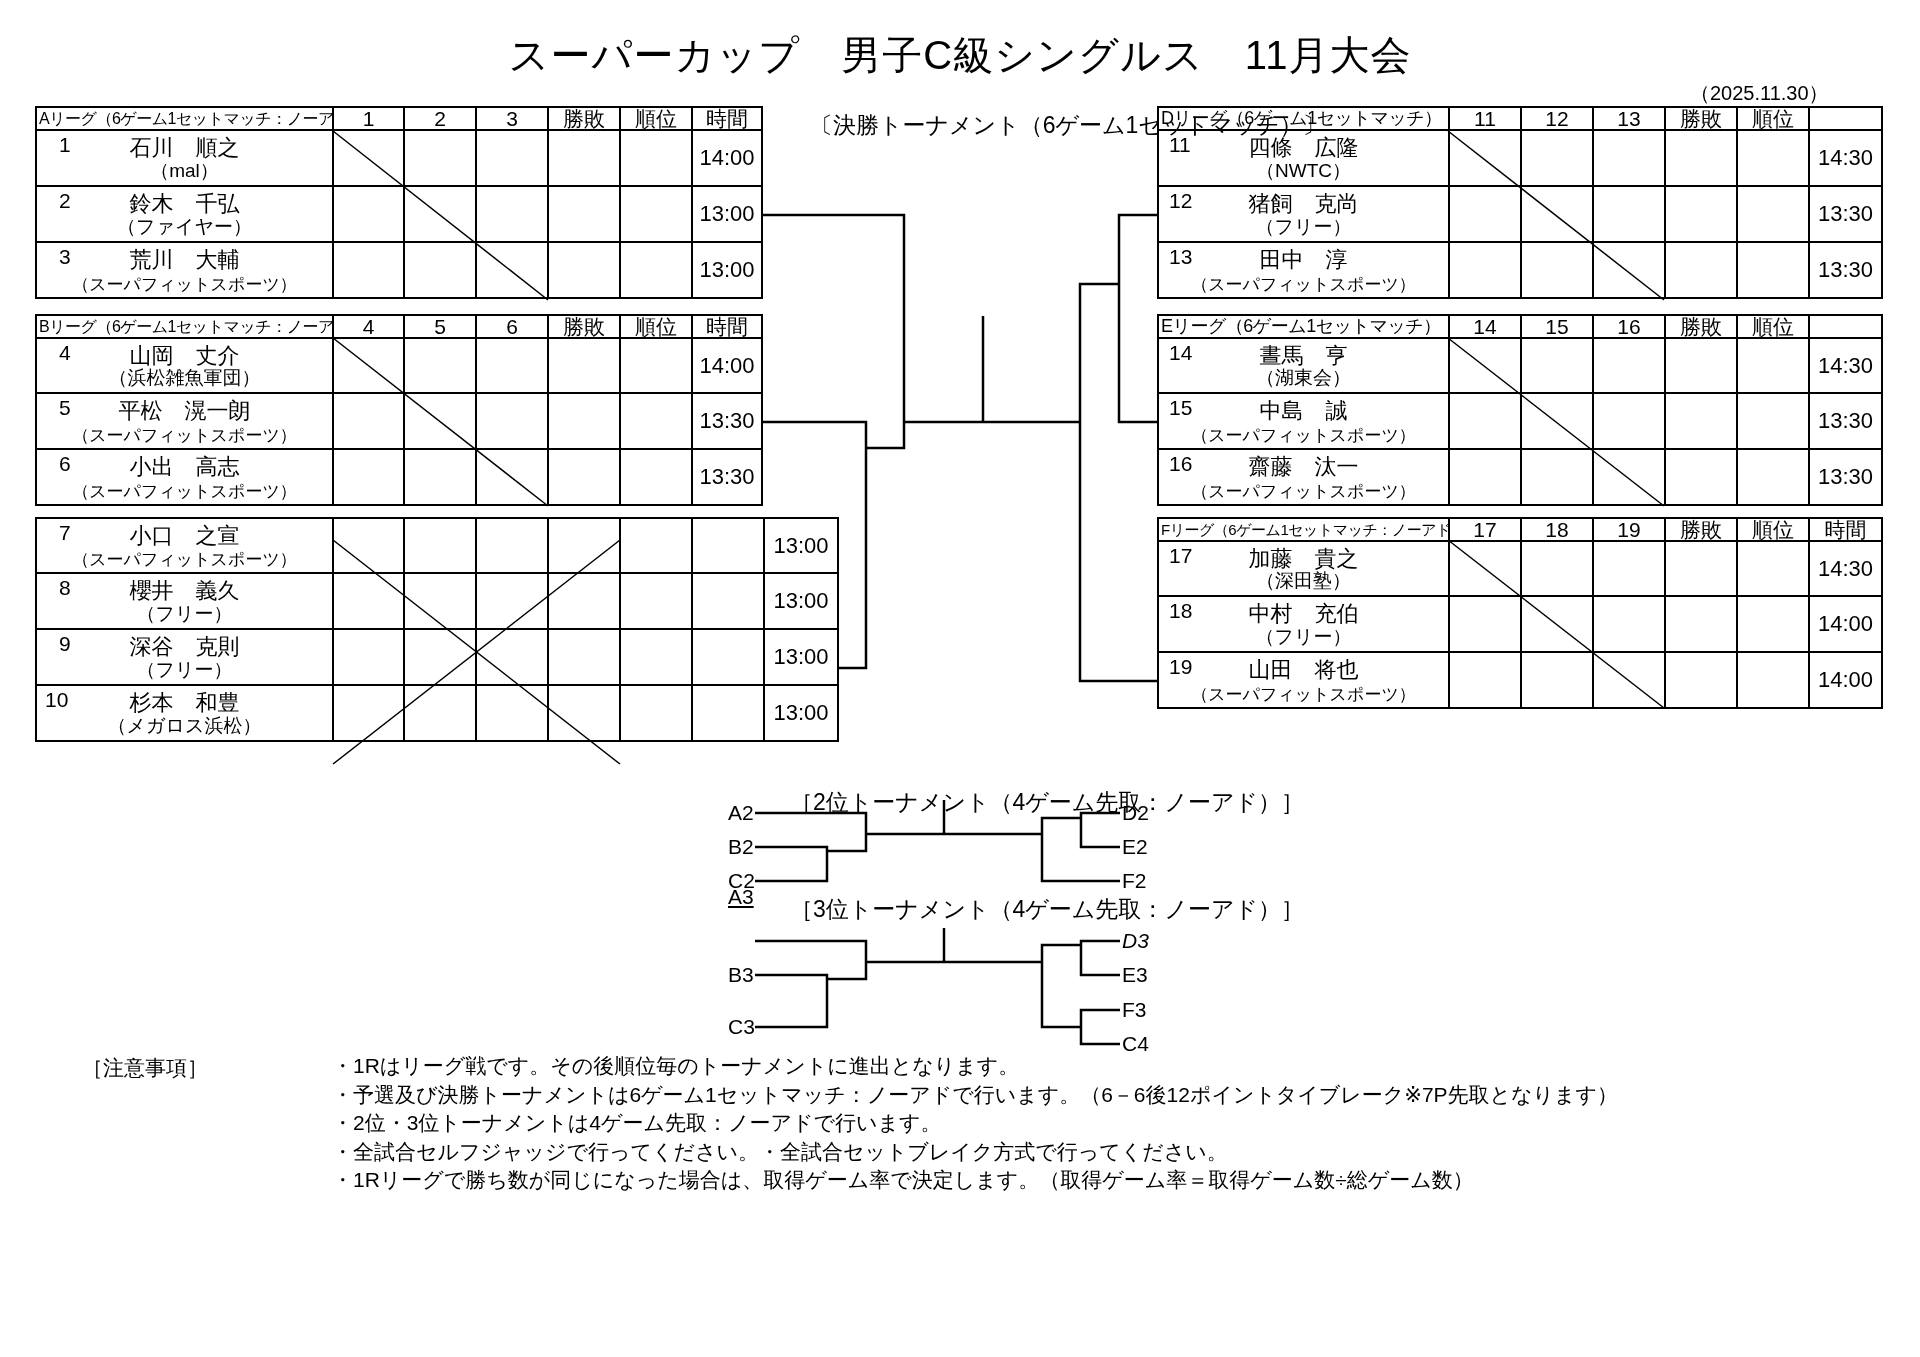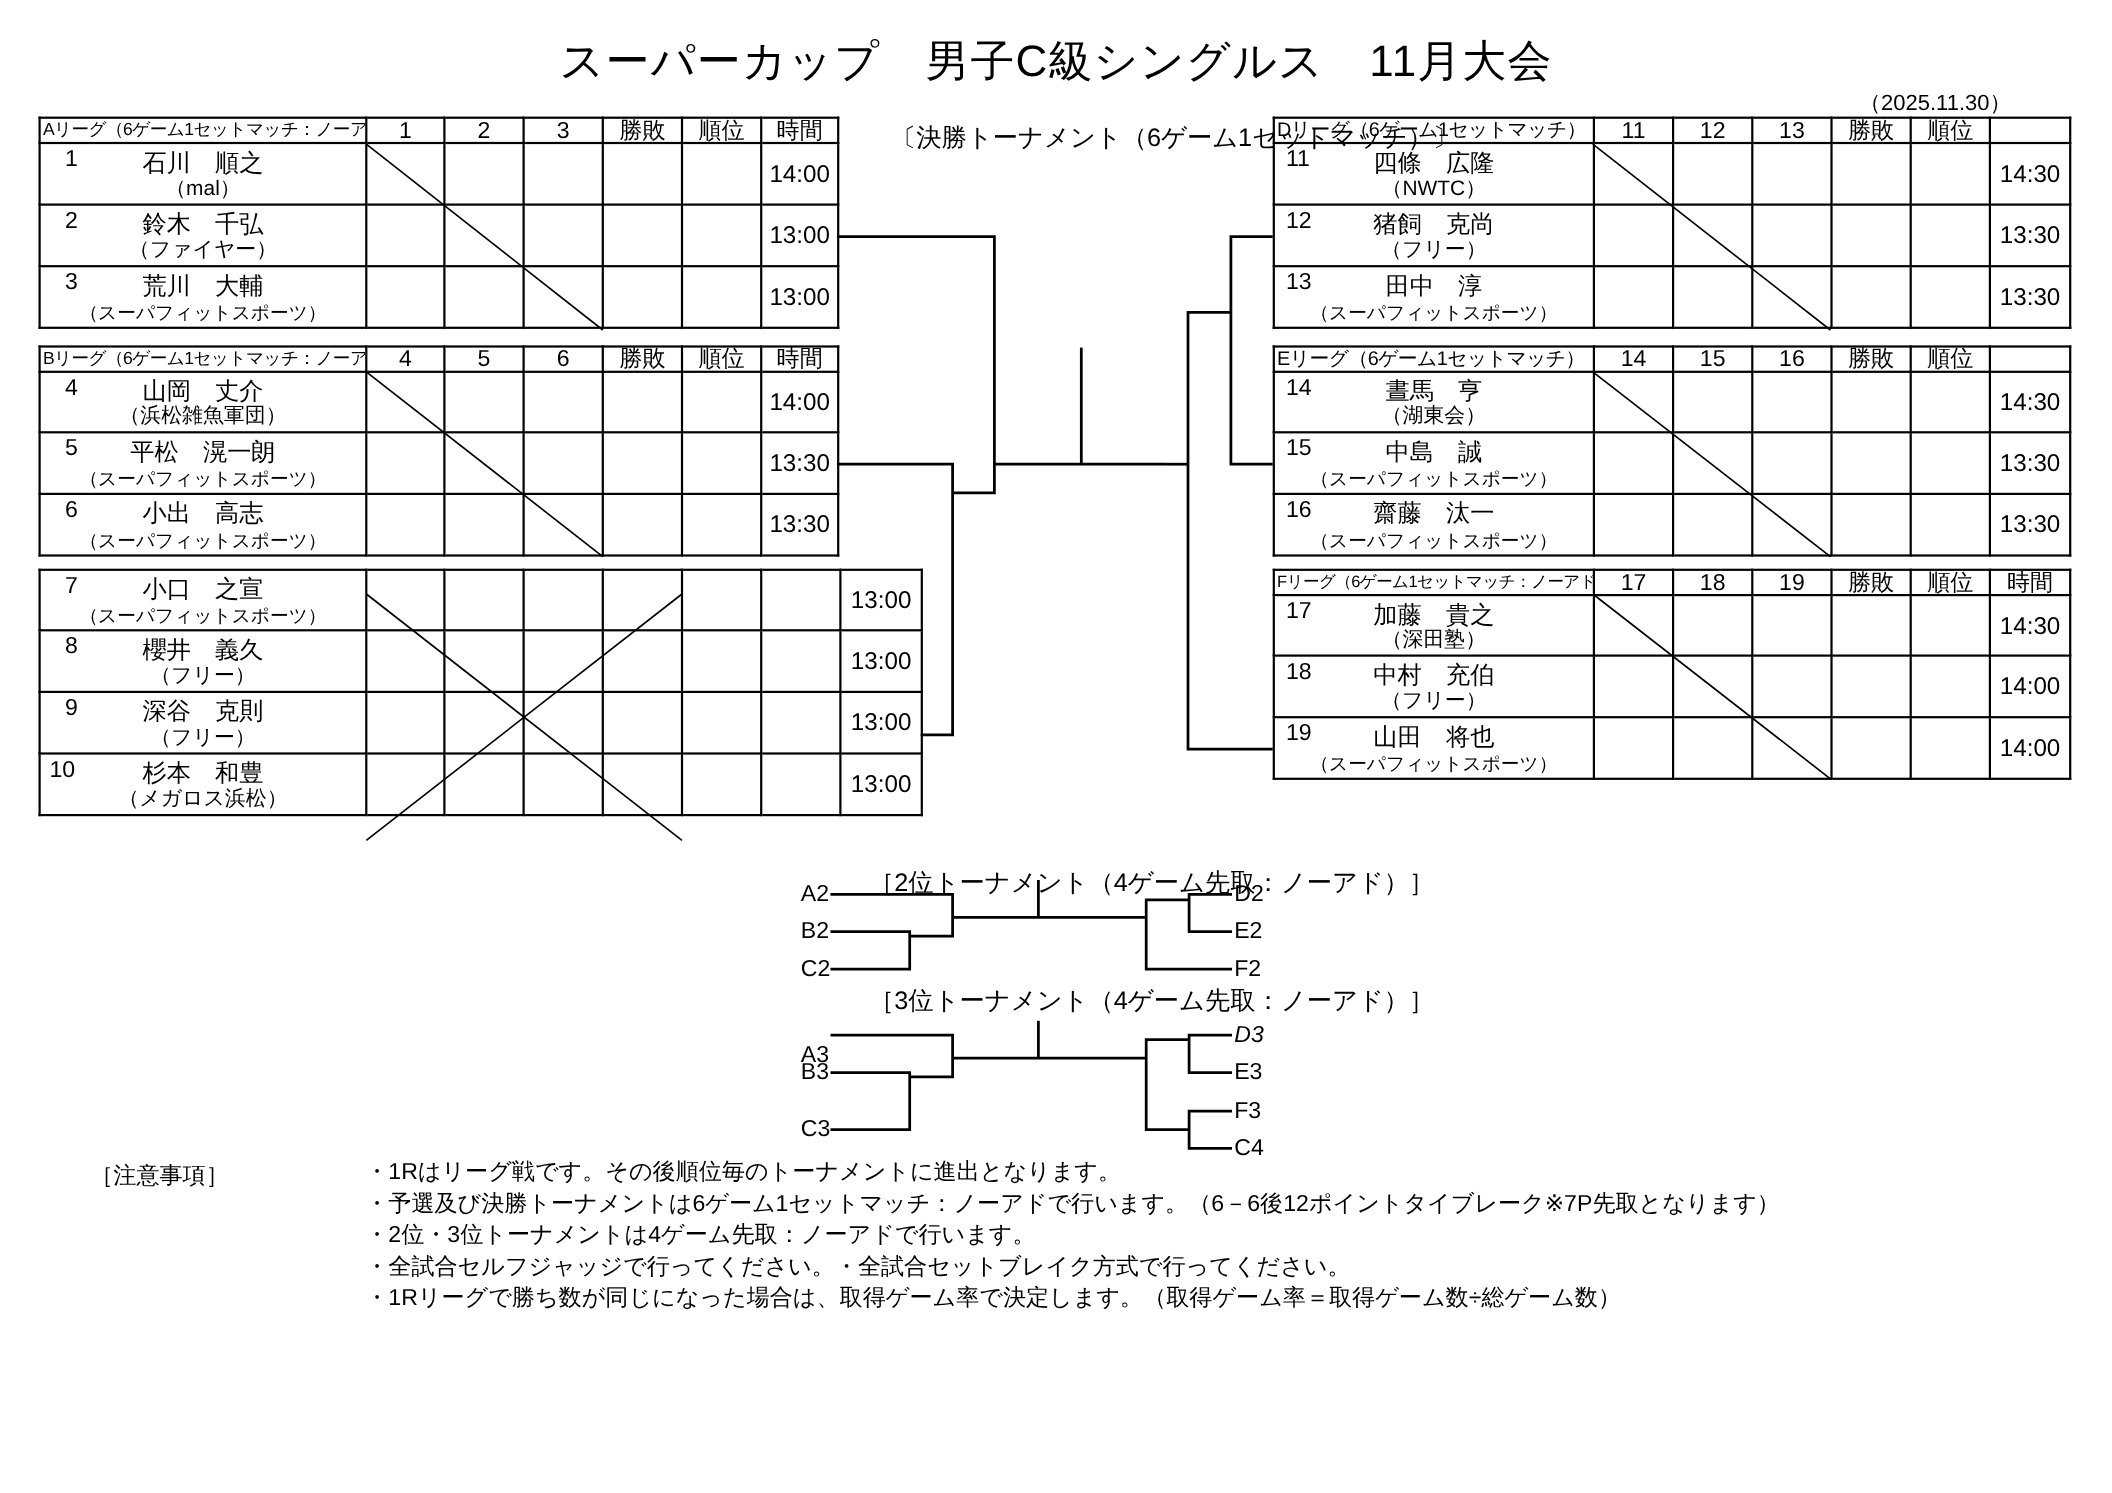--- a/index.html
+++ b/index.html
@@ -462,21 +462,21 @@
 
 <div class="abs bracket-label" style="left:790px; top:787px;">［2位トーナメント（4ゲーム先取：ノーアド）］</div>
 <div class="abs seed" style="left:728px; top:801px;">A2</div>
 <div class="abs seed" style="left:728px; top:835px;">B2</div>
 <div class="abs seed" style="left:728px; top:869px;">C2</div>
 <div class="abs seed" style="left:1122px; top:801px;">D2</div>
 <div class="abs seed" style="left:1122px; top:835px;">E2</div>
 <div class="abs seed" style="left:1122px; top:869px;">F2</div>
 
 <div class="abs bracket-label" style="left:790px; top:894px;">［3位トーナメント（4ゲーム先取：ノーアド）］</div>
-<div class="abs seed" style="left:728px; top:947px;">A3</div>
+<div class="abs seed" style="left:728px; top:885px;text-decoration:underline;">A3</div>
 <div class="abs seed" style="left:728px; top:963px;">B3</div>
 <div class="abs seed" style="left:728px; top:1015px;">C3</div>
 <div class="abs seed" style="left:1122px; top:929px;font-style:italic;">D3</div>
 <div class="abs seed" style="left:1122px; top:963px;">E3</div>
 <div class="abs seed" style="left:1122px; top:998px;">F3</div>
 <div class="abs seed" style="left:1122px; top:1032px;">C4</div>
 
 <div class="abs notes-head">［注意事項］</div>
 <div class="abs notes">
   <div>・1Rはリーグ戦です。その後順位毎のトーナメントに進出となります。</div>

